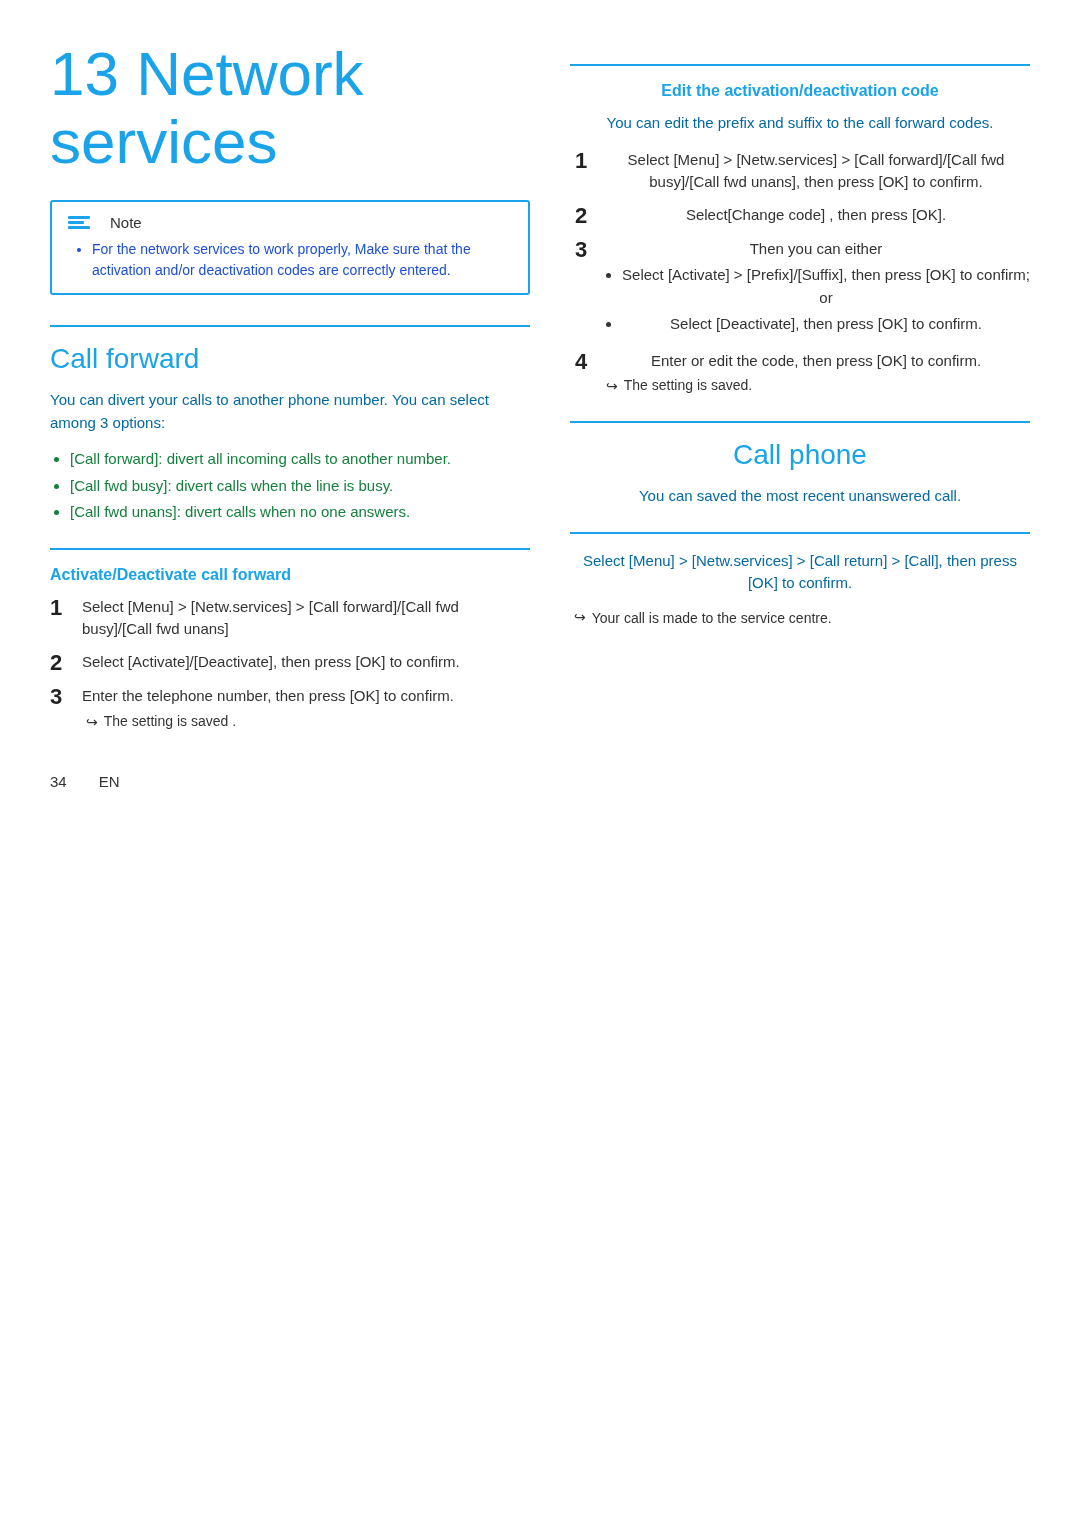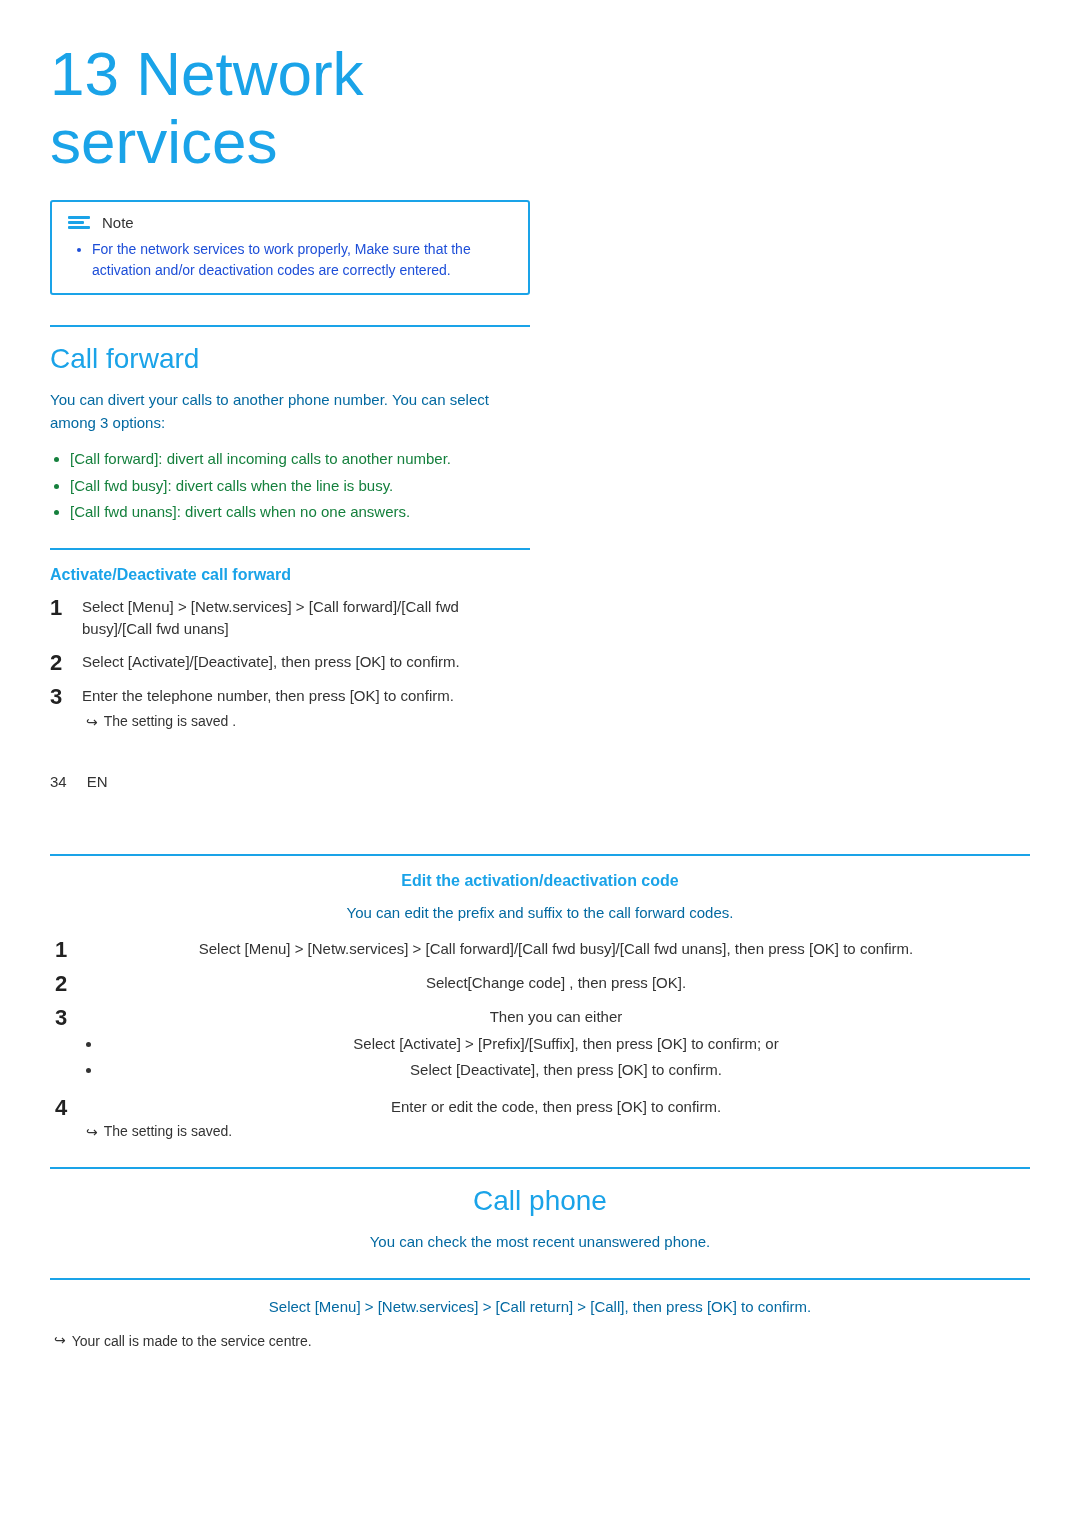--- a/index.html
+++ b/index.html
@@ -15,21 +15,20 @@
       color: #222222;
       width: 1080px;
       min-height: 1527px;
       padding: 40px 50px 40px 50px;
     }
 
     .page-layout {
       display: flex;
       gap: 40px;
       width: 100%;
-      flex-direction: column;
     }
 
     .left-column {
       width: 480px;
       flex-shrink: 0;
     }
 
     .right-column {
       flex: 1;
       text-align: center;
@@ -59,21 +58,21 @@
     .note-box {
       border: 2px solid #1aa3e8;
       border-radius: 3px;
       padding: 12px 16px;
       margin-bottom: 30px;
     }
 
     .note-header {
       display: flex;
       align-items: center;
-      gap: 12px;
+      gap: 20px;
       margin-bottom: 8px;
     }
 
     .note-icon {
       display: flex;
       flex-direction: column;
       gap: 2px;
       width: 22px;
     }
 
@@ -207,21 +206,21 @@
 
     .arrow-text {
       font-size: 14px;
       color: #333;
       line-height: 1.4;
     }
 
     .page-footer {
       display: flex;
       align-items: center;
-      gap: 20px;
+      gap: 32px;
       margin-top: 40px;
     }
 
     .page-number {
       font-size: 15px;
       color: #333;
     }
 
     .lang-code {
       font-size: 15px;
@@ -344,21 +343,21 @@
           <div class="arrow-note">
             <span class="arrow-symbol">↪</span>
             <span class="arrow-text">The setting is saved.</span>
           </div>
         </div>
       </div>
     </div>
 
     <hr class="section-divider">
     <h2 class="section-title">Call phone</h2>
-    <p class="section-text">You can check the most recent unanswered phone.</p>
+    <p class="section-text">You can saved the most recent unanswered call.</p>
 
     <hr class="section-divider">
     <p class="section-text">Select [Menu] &gt; [Netw.services] &gt; [Call return] &gt; [Call], then press [OK] to confirm.</p>
     <div class="arrow-note">
       <span class="arrow-symbol">↪</span>
       <span class="arrow-text">Your call is made to the service centre.</span>
     </div>
   </div>
 </div>
 

